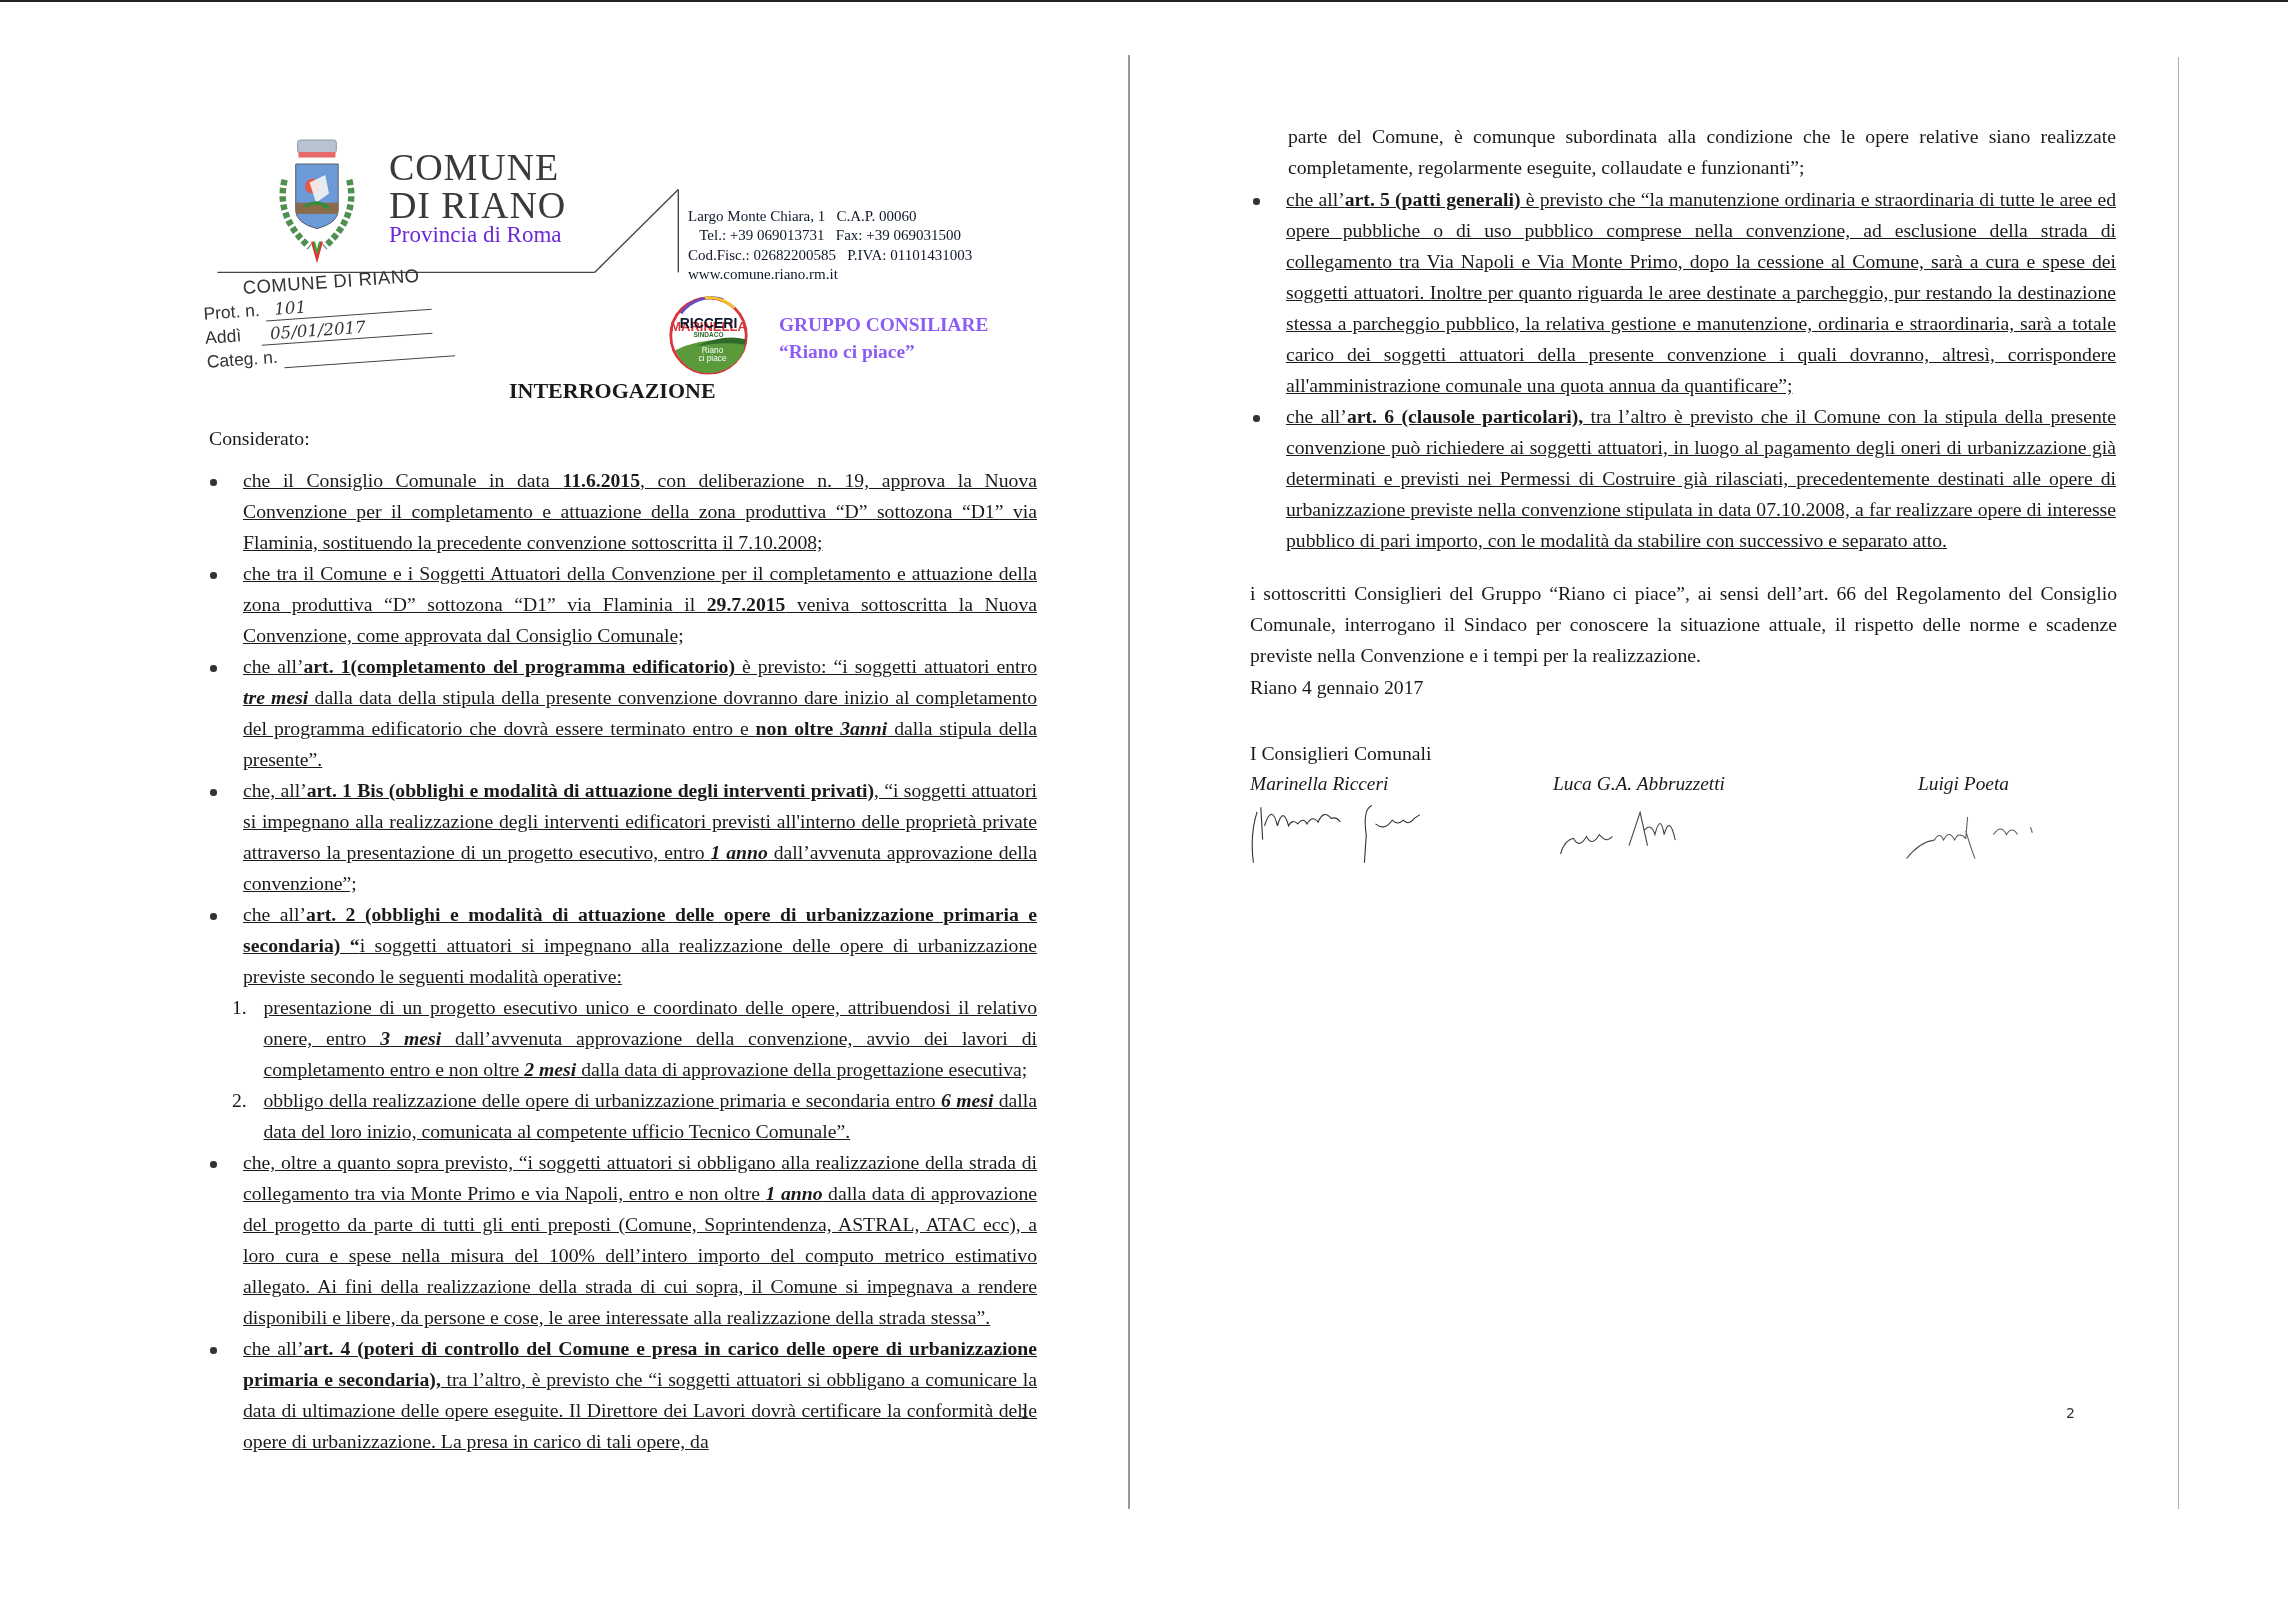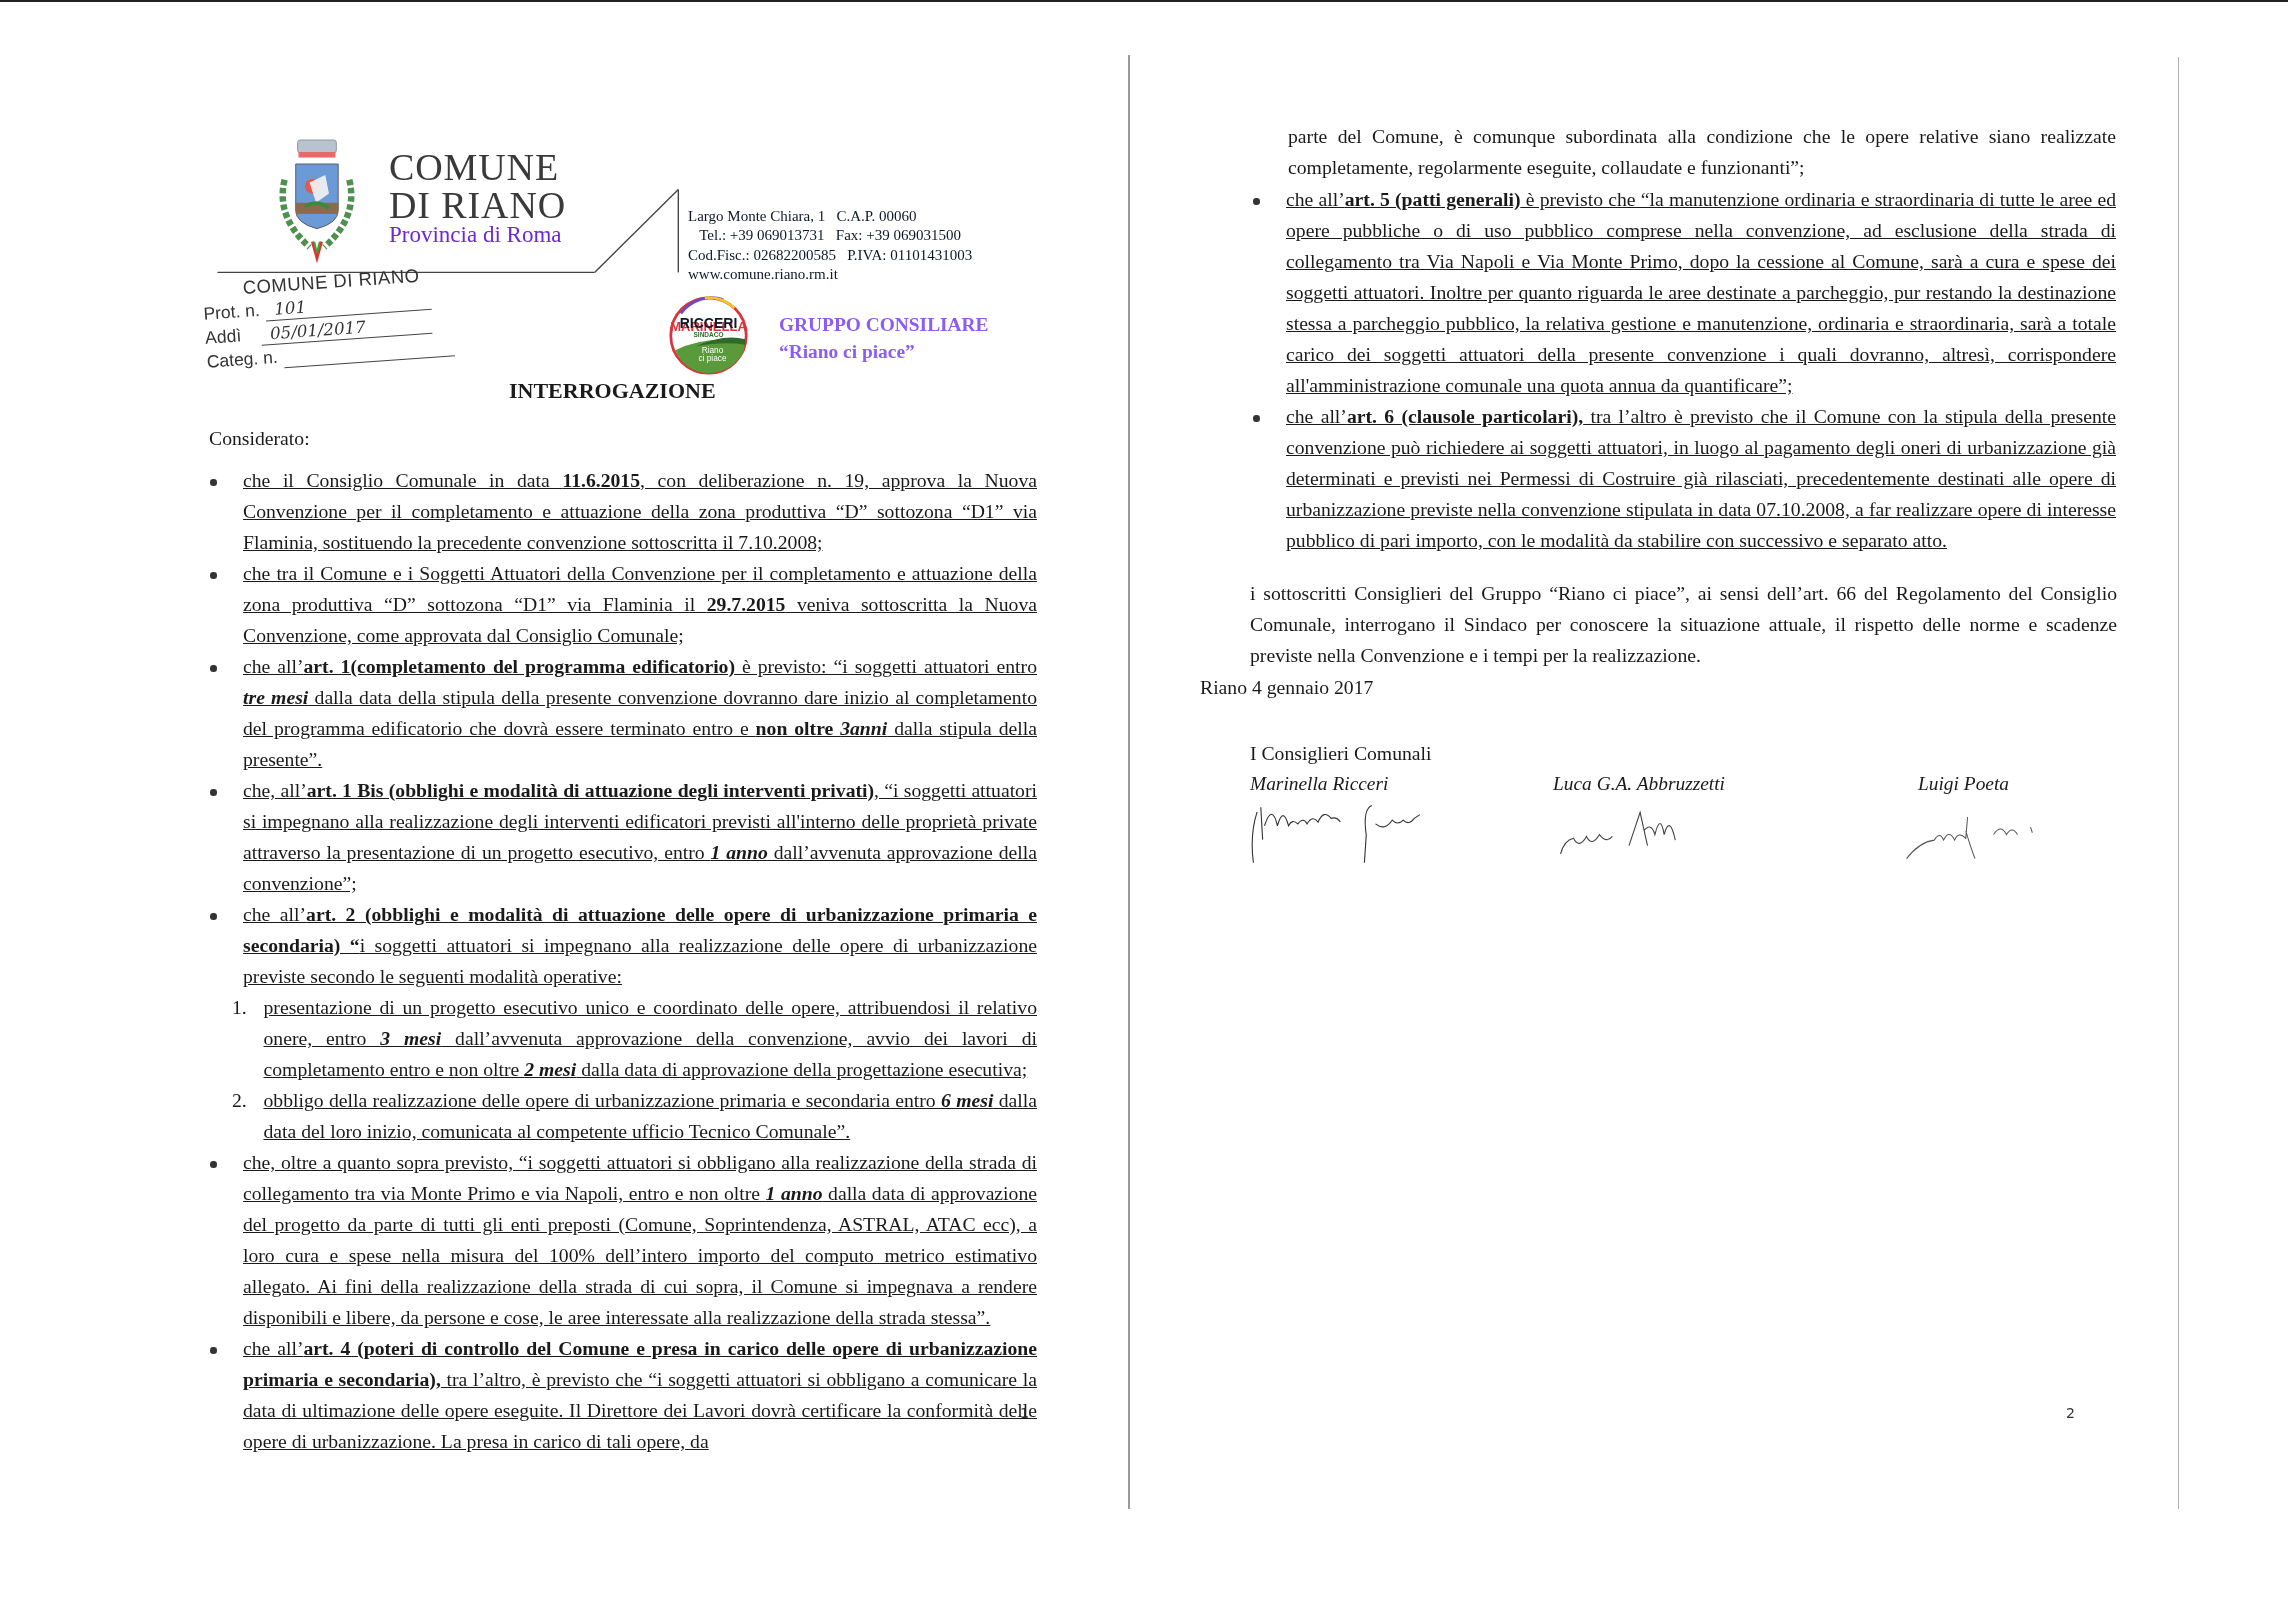--- a/index.html
+++ b/index.html
@@ -131,21 +131,21 @@
 
 <div>
   <div class="para body" style="left:1288px; top:121px; width:828px;">parte del Comune, è comunque subordinata alla condizione che le opere relative siano realizzate completamente, regolarmente eseguite, collaudate e funzionanti”;</div>
 
   <ul class="bullet-list body" id="p2-bullets" style="left:1253px; top:184px; width:863px;">
       <li><span class="dot"></span><span><span>che all’</span><b>art. 5 (patti generali)</b><span> è previsto che “la manutenzione ordinaria e straordinaria di tutte le aree ed opere pubbliche o di uso pubblico comprese nella convenzione, ad esclusione della strada di collegamento tra Via Napoli e Via Monte Primo,  dopo la cessione al Comune, sarà a cura e spese dei soggetti attuatori. Inoltre per quanto riguarda le aree destinate a parcheggio, pur restando la destinazione stessa a parcheggio pubblico, la relativa gestione e manutenzione, ordinaria e straordinaria, sarà a totale carico dei soggetti attuatori della presente convenzione i quali dovranno, altresì, corrispondere all'amministrazione comunale una quota annua da quantificare”;</span></span></li>
       <li><span class="dot"></span><span><span>che all’</span><b>art. 6 (clausole particolari),</b><span> tra l’altro è previsto che il Comune con la stipula della presente convenzione può richiedere ai soggetti attuatori, in luogo al pagamento degli oneri di urbanizzazione già determinati e previsti nei Permessi di Costruire già rilasciati, precedentemente destinati alle opere di urbanizzazione previste nella convenzione stipulata in data 07.10.2008, a far realizzare opere di interesse pubblico di pari importo, con le modalità da stabilire con successivo e separato atto.</span></span></li>
     </ul>
 
   <div class="para body" style="left:1250px; top:578px; width:867px;">i sottoscritti Consiglieri del Gruppo “Riano ci piace”, ai sensi dell’art. 66 del Regolamento del Consiglio Comunale, interrogano il Sindaco per conoscere la situazione attuale, il rispetto delle norme e scadenze previste nella Convenzione e i tempi per la realizzazione.</div>
-  <div class="abs body" style="left:1200px; top:672px;">Riano 4 gennaio 2017</div>
+  <div class="abs body" style="left:1250px; top:672px;">Riano 4 gennaio 2017</div>
 
   <div class="abs body" style="left:1250px; top:738px;">I Consiglieri Comunali</div>
 
   <div class="abs sig-name" style="left:1250px; top:773px;">Marinella Ricceri</div>
   <div class="abs sig-name" style="left:1553px; top:773px;">Luca G.A. Abbruzzetti</div>
   <div class="abs sig-name" style="left:1918px; top:773px;">Luigi Poeta</div>
 
   <svg class="sig" style="left:1246px; top:798px;" width="222" height="74" viewBox="0 0 240 80">
     <path d="M8 70 Q4 40 12 15 M16 10 L18 45 M20 30 Q28 5 34 30 Q40 8 46 30 Q50 22 56 28 Q62 20 66 28 Q72 18 78 26 Q84 12 92 22 Q98 20 102 26" stroke="#333" fill="none" stroke-width="1.2"></path>
     <path d="M128 70 L130 40 Q126 12 136 8 M140 28 Q150 36 158 24 Q164 30 170 24 Q176 30 182 22 L188 18" stroke="#333" fill="none" stroke-width="1.2"></path>

